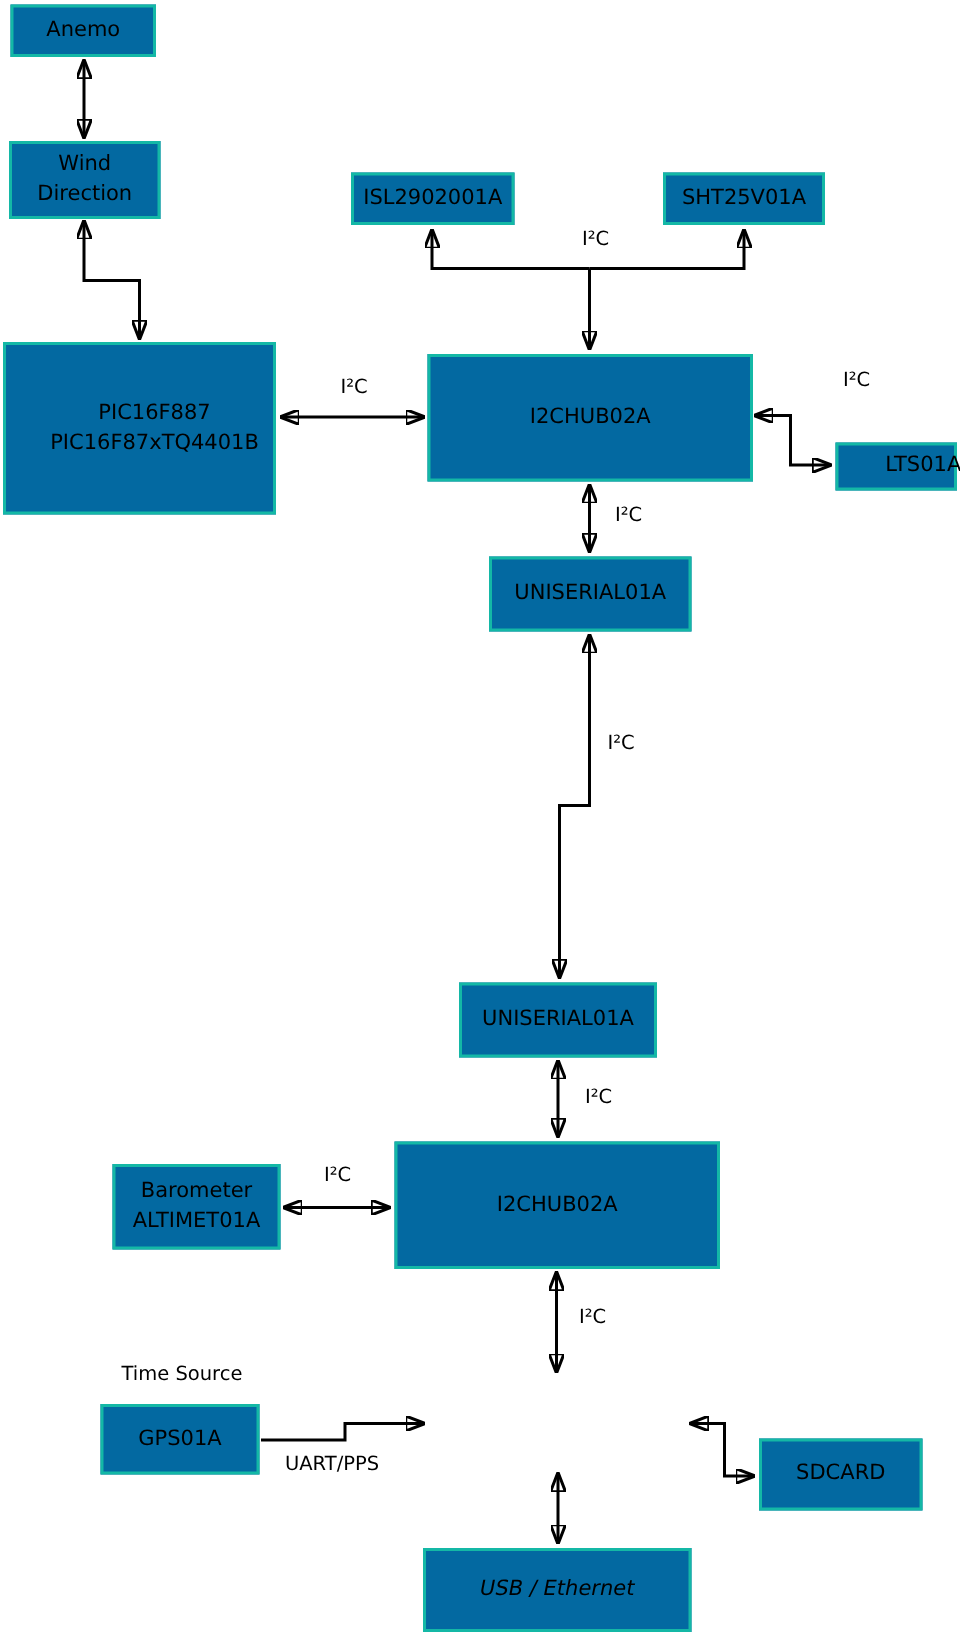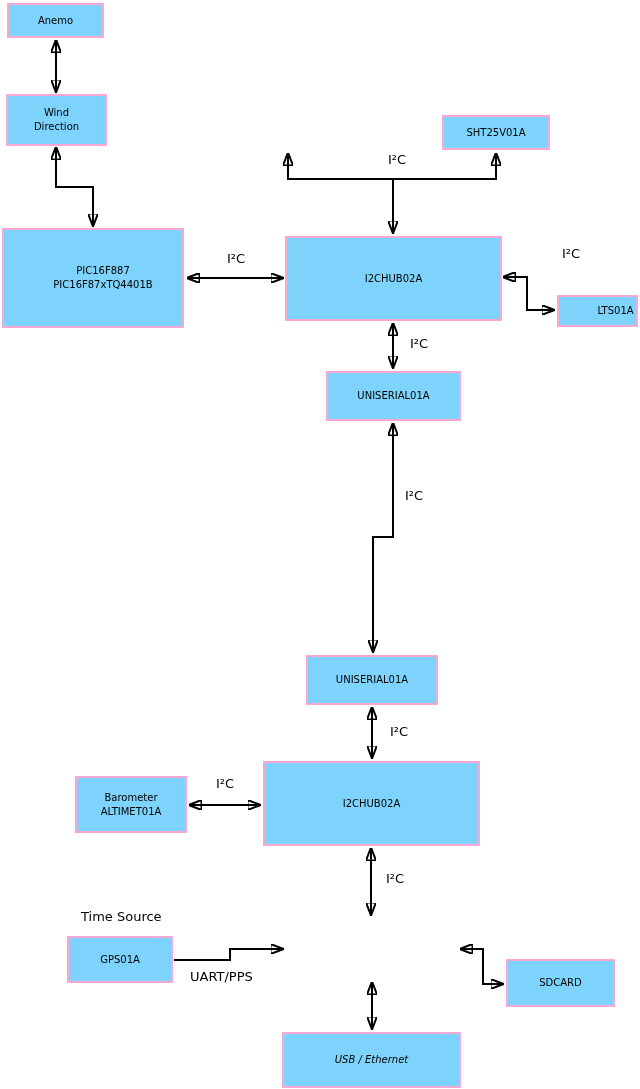--- a/index.html
+++ b/index.html
@@ -18,28 +18,28 @@
     width: 640px; height: 1089px;
   }
   #edges path {
     fill: none;
     stroke: #000;
     stroke-width: 2;
   }
   .box {
     position: absolute;
     box-sizing: border-box;
-    border: 2px solid #f9a8d4;
-    background: #7dd3fc;
+    border: 2px solid #14b8a6;
+    background: #0369a1;
     display: flex;
     align-items: center;
     justify-content: center;
     text-align: center;
     white-space: pre-line;
-    font-size: 10px;
+    font-size: 14px;
     line-height: 1.4;
   }
   .elabel {
     position: absolute;
     font-size: 13px;
     white-space: nowrap;
   }
 </style>
 </head>
 <body>
@@ -82,23 +82,24 @@
     <path d="M460,949 H483 V984 H503" marker-start="url(#arr)" marker-end="url(#arr)"></path>
 
     <path d="M372,982 V1029" marker-start="url(#arr)" marker-end="url(#arr)"></path>
   </svg>
 
   <div class="box" style="left:7px;   top:3px;    width:97px;  height:35px;">Anemo</div>
 
   <div class="box" style="left:6px;   top:94px;   width:101px; height:52px;">Wind
 Direction</div>
 
-  <div class="box" style="left:2px;   top:228px;  width:182px; height:100px;padding-left:20px;">PIC16F887
+  <div class="box" style="left:2px;   top:228px;  width:182px; height:115px;padding-left:20px;">PIC16F887
 PIC16F87xTQ4401B</div>
 
+  <div class="box" style="left:234px; top:115px;  width:109px; height:35px;">ISL2902001A</div>
 
   <div class="box" style="left:442px; top:115px;  width:108px; height:35px;text-align:center;">SHT25V01A</div>
 
   <div class="box" style="left:285px; top:236px;  width:217px; height:85px;">I2CHUB02A</div>
 
   <div class="box" style="left:557px; top:295px;  width:81px;  height:32px;padding-left:36px;">LTS01A</div>
 
   <div class="box" style="left:326px; top:371px;  width:135px; height:50px;">UNISERIAL01A</div>
 
   <div class="box" style="left:306px; top:655px;  width:132px; height:50px;">UNISERIAL01A</div>

